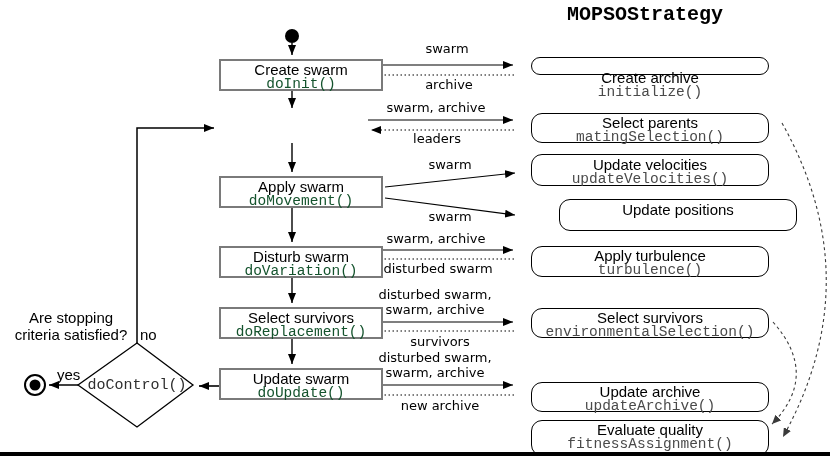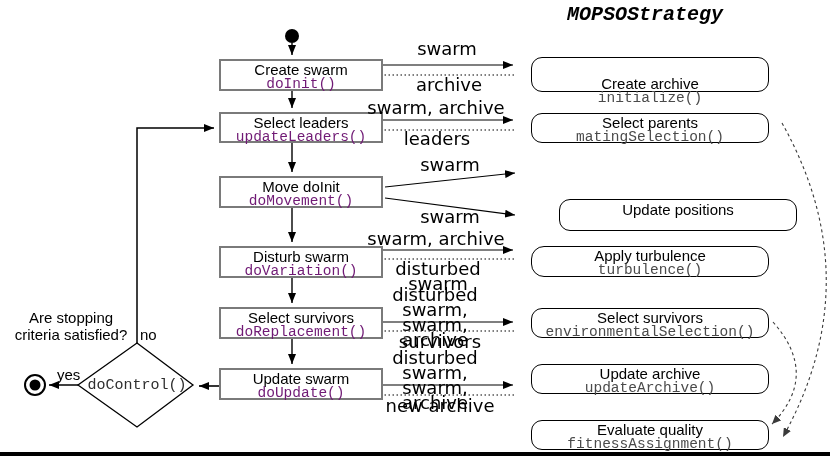--- a/index.html
+++ b/index.html
@@ -7,50 +7,50 @@
     position:relative;width:830px;height:459px;background:#fff;overflow:hidden;
     font-family:"Liberation Sans",sans-serif;color:#000;
   }
   svg{position:absolute;left:0;top:0;z-index:1;}
   .hdr{
     position:absolute;z-index:2;text-align:center;
     font-family:"Liberation Mono","DejaVu Sans Mono",monospace;
     font-weight:bold;font-size:20px;letter-spacing:0px;white-space:nowrap;
   }
   .hdr.lft{left:192px;top:3px;width:200px;}
-  .hdr.rgt{left:545px;top:3px;width:200px;font-style:italic;}
+  .hdr.rgt{left:545px;top:3px;width:200px;}
 
   .abox{
     position:absolute;z-index:2;left:219px;width:164px;
     box-sizing:border-box;border:2px solid #7a7a7a;background:#fff;
     text-align:center;padding-top:1px;
   }
   .sbox{
     position:absolute;z-index:2;left:531px;width:238px;
     box-sizing:border-box;border:1.5px solid #000;border-radius:11px;background:#fff;
     text-align:center;padding-top:1px;
   }
   .abox .t,.sbox .t{font-size:15px;line-height:15px;white-space:nowrap;}
   .abox .m{
     font-family:"Liberation Mono","DejaVu Sans Mono",monospace;
-    font-size:14.5px;line-height:14px;color:#701a75;white-space:nowrap;
+    font-size:14.5px;line-height:14px;color:#14532d;white-space:nowrap;
   }
   .sbox .m{
     font-family:"Liberation Mono","DejaVu Sans Mono",monospace;
     font-size:14.5px;line-height:14px;color:#4a4a4a;white-space:nowrap;
   }
   .an0{top:59px;height:32px;} .an1{top:112px;height:31px;} .an2{top:176px;height:32px;}
   .an3{top:246px;height:32px;} .an4{top:307px;height:32px;} .an5{top:368px;height:32px;}
-  .sn0{top:57px;height:35px;padding-top:18px;} .sn1{top:113px;height:30px;} .sn2{top:154px;height:32px;padding-top:2px;}
-  .sn3{top:199px;height:32px;padding-top:2px;margin-left:28px;} .sn4{top:246px;height:31px;border-radius:13px;} .sn5{top:308px;height:30px;}
-  .sn6{top:364px;height:30px;} .sn7{top:420px;height:30px;}
+  .sn0{top:57px;height:18px;padding-top:12px;} .sn1{top:113px;height:30px;} .sn2{top:154px;height:32px;padding-top:2px;}
+  .sn3{top:199px;height:32px;padding-top:2px;margin-left:28px;} .sn4{top:246px;height:31px;} .sn5{top:308px;height:30px;}
+  .sn6{top:382px;height:30px;} .sn7{top:420px;height:36px;}
 
   .msg{
     position:absolute;z-index:2;text-align:center;
-    font-family:"DejaVu Sans",sans-serif;font-size:18px;line-height:15px;
+    font-family:"DejaVu Sans",sans-serif;font-size:13px;line-height:15px;
   }
   .m1a{left:387px;top:41px;width:120px;}
   .m1b{left:389px;top:77px;width:120px;}
   .m2a{left:366px;top:100px;width:140px;}
   .m2b{left:377px;top:131px;width:120px;}
   .m3a{left:390px;top:157px;width:120px;}
   .m3b{left:390px;top:209px;width:120px;}
   .m4a{left:366px;top:231px;width:140px;}
   .m4b{left:377px;top:261px;width:122px;}
   .m5a{left:369px;top:287px;width:132px;}
@@ -127,26 +127,22 @@
     <path d="M782,123 Q870,280 783,437" fill="none" stroke="#3a3a3a" stroke-width="1.1" stroke-dasharray="3,3" marker-end="url(#ahg)"></path>
     <path d="M773,322 Q820,375 772,424" fill="none" stroke="#3a3a3a" stroke-width="1.1" stroke-dasharray="3,3" marker-end="url(#ahg)"></path>
   </svg>
 
   <div class="hdr rgt">MOPSOStrategy</div>
 
   <div class="abox an0">
     <div class="t">Create swarm</div>
     <div class="m">doInit()</div>
   </div>
-  <div class="abox an1">
-    <div class="t">Select leaders</div>
-    <div class="m">updateLeaders()</div>
-  </div>
   <div class="abox an2">
-    <div class="t">Move doInit</div>
+    <div class="t">Apply swarm</div>
     <div class="m">doMovement()</div>
   </div>
   <div class="abox an3">
     <div class="t">Disturb swarm</div>
     <div class="m">doVariation()</div>
   </div>
   <div class="abox an4">
     <div class="t">Select survivors</div>
     <div class="m">doReplacement()</div>
   </div>
@@ -155,20 +151,24 @@
     <div class="m">doUpdate()</div>
   </div>
 
   <div class="sbox sn0">
     <div class="t">Create archive</div>
     <div class="m">initialize()</div>
   </div>
   <div class="sbox sn1">
     <div class="t">Select parents</div>
     <div class="m">matingSelection()</div>
+  </div>
+  <div class="sbox sn2">
+    <div class="t">Update velocities</div>
+    <div class="m">updateVelocities()</div>
   </div>
   <div class="sbox sn3">
     <div class="t">Update positions</div>
   </div>
   <div class="sbox sn4">
     <div class="t">Apply turbulence</div>
     <div class="m">turbulence()</div>
   </div>
   <div class="sbox sn5">
     <div class="t">Select survivors</div>

